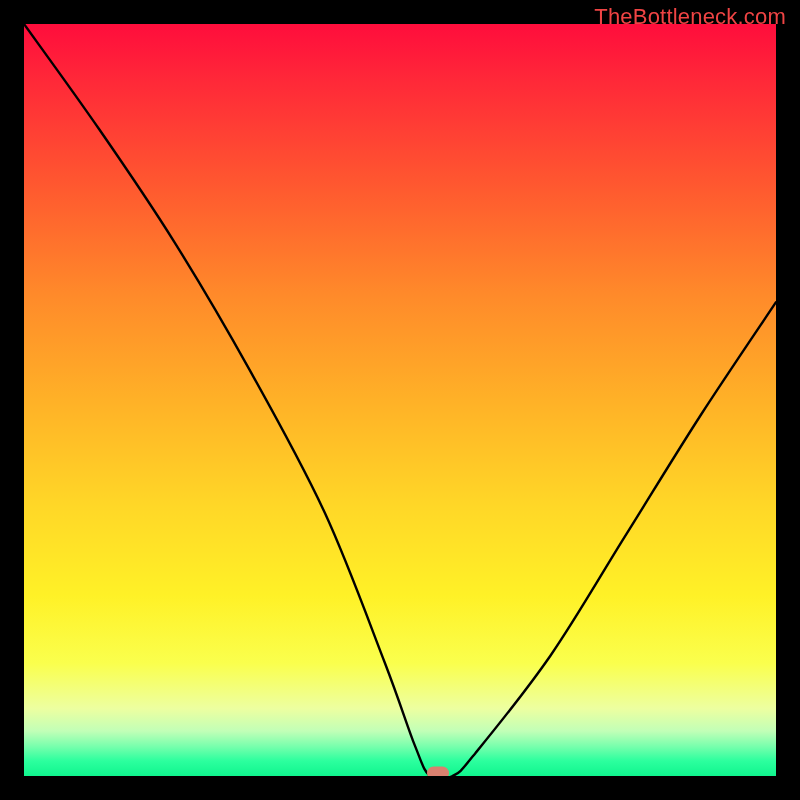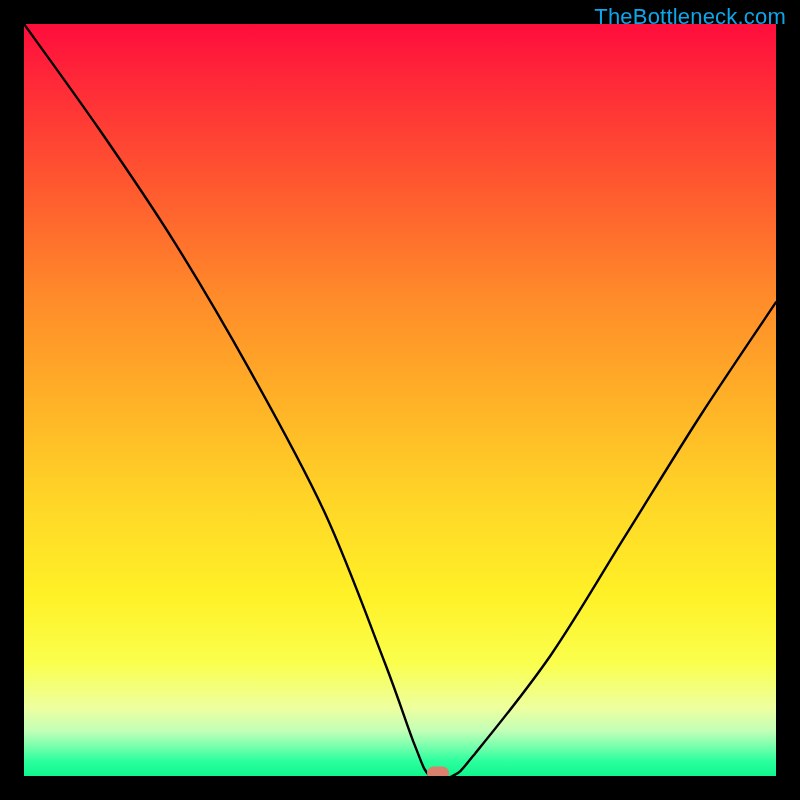--- a/index.html
+++ b/index.html
@@ -14,21 +14,21 @@
   .frame {
     position: relative;
     width: 800px;
     height: 800px;
     background: #000;
   }
   .watermark {
     position: absolute;
     top: 4px;
     right: 14px;
-    color: #0ea5e9;
+    color: #ef4444;
     font-size: 22px;
     font-weight: 500;
     letter-spacing: 0.2px;
     z-index: 50;
   }
   .plot-area {
     position: absolute;
     left: 24px;
     top: 24px;
     width: 752px;

